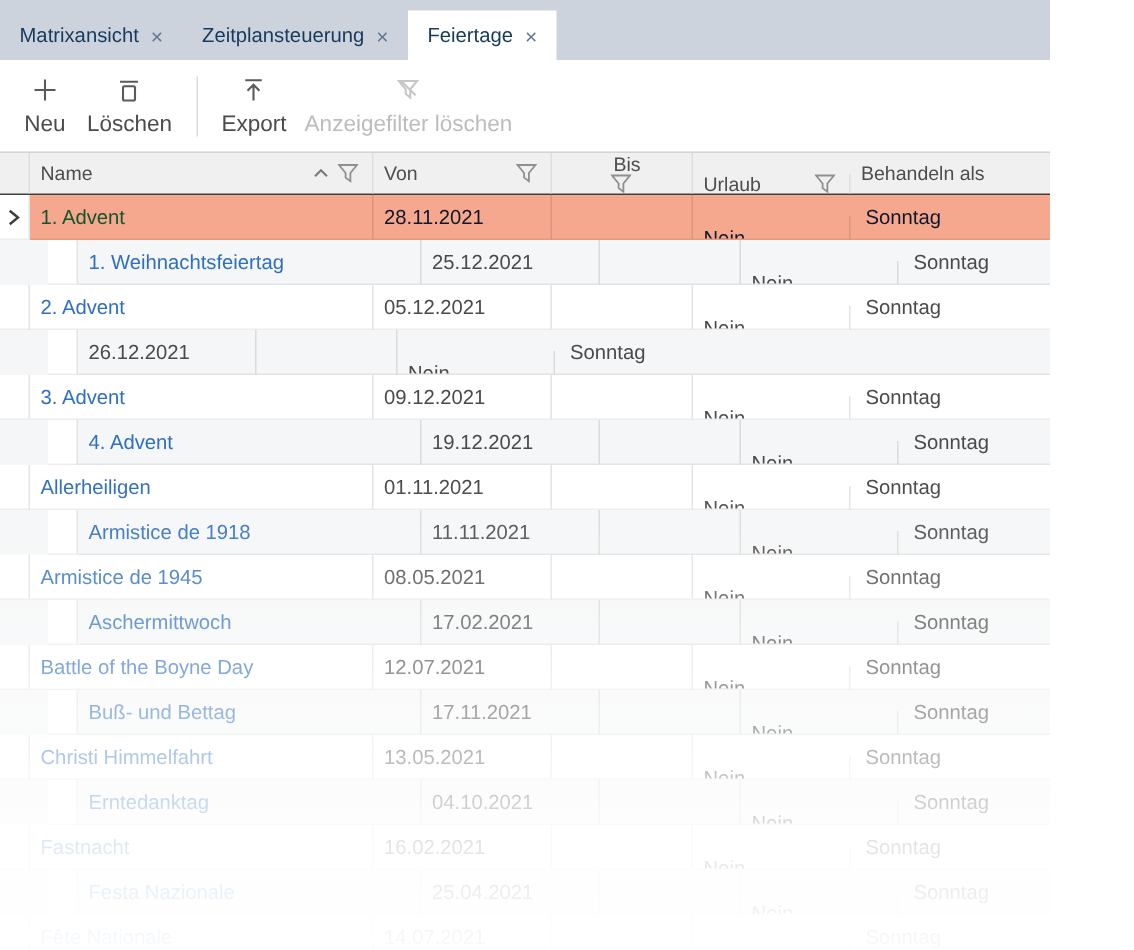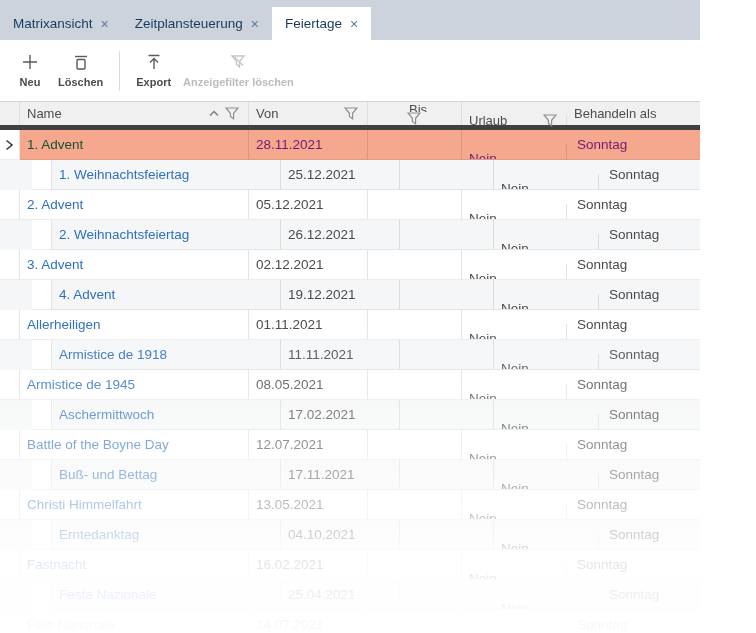--- a/index.html
+++ b/index.html
@@ -12,31 +12,31 @@
   .tabbar { height: 40px; background: #ccd3dd; display: flex; align-items: flex-end; }
   .tab { height: 33px; display: flex; align-items: center; padding: 0 13px; font-size: 13.5px;
          color: #17395e; cursor: default; }
   .tab.active { background: #ffffff; }
   .tab-label { white-space: nowrap; }
   .tab-close { margin-left: 8px; font-size: 14px; color: #5f7895; line-height: 1; }
 
   
   .toolbar { height: 61px; background: #fff; display: flex; align-items: center; padding-left: 8px; }
   .tbtn { display: flex; flex-direction: column; align-items: center; justify-content: center;
-          min-width: 44px; padding: 0 6px; color: #4b4b4b; font-size: 11px; gap: 5px; font-weight: bold; }
+          min-width: 44px; padding: 0 6px; color: #4b4b4b; font-size: 15px; gap: 5px; }
   .tbtn svg { display: block; }
   .tbtn .stroke { stroke: #5a5a5a; stroke-width: 1.4; fill: none; }
   .tbtn.disabled { color: #bcbcbc; }
   .tbtn.disabled .stroke { stroke: #c6c6c6; }
   .tsep { width: 1px; height: 40px; background: #dcdcdc; margin: 0 10px; }
 
   
   .grid { width: 756px; }
   .grid-header { display: flex; height: 29px; background: #f0f0f1; border-top: 1px solid #d4d4d4;
-                 border-bottom: 5px solid #404040; font-size: 13px; color: #4d4d4d; }
+                 border-bottom: 1px solid #404040; font-size: 13px; color: #4d4d4d; }
   .hcell { display: flex; align-items: center; padding-left: 7px; border-right: 1px solid #dedede; }
   .hcell .hlabel { flex: 1; white-space: nowrap; overflow: hidden; }
   .hicons { display: flex; align-items: center; gap: 6px; padding-right: 9px; }
   .hcell svg, .hicons svg { display: block; }
   .funnel { stroke: #8f8f8f; fill: none; stroke-width: 1.2; }
   .caret { stroke: #7a7a7a; fill: none; stroke-width: 1.4; }
 
   .w-sel  { width: 20px;  }
   .w-name { width: 229px; }
   .w-von  { width: 119px; }
@@ -47,21 +47,21 @@
   .row { display: flex; height: 30px; background: #fff; font-size: 13.5px; }
   .row.stripe { background: #f5f6f7; padding-left: 32px; }
   .cell { line-height: 29px; padding-left: 7px; white-space: nowrap; overflow: hidden;
           border-right: 1px solid rgba(0,0,0,0.105); border-bottom: 1px solid rgba(0,0,0,0.075);
           color: #4a4a4a; }
   .cell.sel { padding: 0; display: flex; align-items: center; justify-content: center; background: #fff; }
   .cell.c-name { color: #2f6fc1; }
   .cell.c-beh { padding-left: 10px; border-right: none; }
   .row-arrow { display: none; }
   .row.selected { background: #f5a88e; }
-  .row.selected .cell { color: #701a75; }
+  .row.selected .cell { color: #0f172a; }
   .row.selected .cell.c-name { color: #14532d; }
   .row.selected .cell.sel { background: #fff; }
   .row.selected .row-arrow { display: block; }
 
   
   .fade-overlay { position: absolute; left: 0; right: 0; top: 320px; bottom: 0; pointer-events: none;
     background: linear-gradient(to bottom,
       rgba(255,255,255,0) 0%,
       rgba(255,255,255,0.45) 45%,
       rgba(255,255,255,0.85) 78%,
@@ -194,32 +194,31 @@
     <div class="cell c-name w-name">2. Advent</div>
     <div class="cell c-von w-von">05.12.2021</div>
     <div class="cell c-bis w-bis"></div>
     <div class="cell c-url w-url">Nein</div>
     <div class="cell c-beh w-beh">Sonntag</div>
   </div>
         <div class="row stripe">
     <div class="cell sel w-sel">
       
     </div>
-    <div class="cell c-name w-name">2. Weihnachtsfeiertag</div>
     <div class="cell c-von w-von">26.12.2021</div>
     <div class="cell c-bis w-bis"></div>
     <div class="cell c-url w-url">Nein</div>
     <div class="cell c-beh w-beh">Sonntag</div>
   </div>
         <div class="row">
     <div class="cell sel w-sel">
       
     </div>
     <div class="cell c-name w-name">3. Advent</div>
-    <div class="cell c-von w-von">02.12.2021</div>
+    <div class="cell c-von w-von">09.12.2021</div>
     <div class="cell c-bis w-bis"></div>
     <div class="cell c-url w-url">Nein</div>
     <div class="cell c-beh w-beh">Sonntag</div>
   </div>
         <div class="row stripe">
     <div class="cell sel w-sel">
       
     </div>
     <div class="cell c-name w-name">4. Advent</div>
     <div class="cell c-von w-von">19.12.2021</div>

